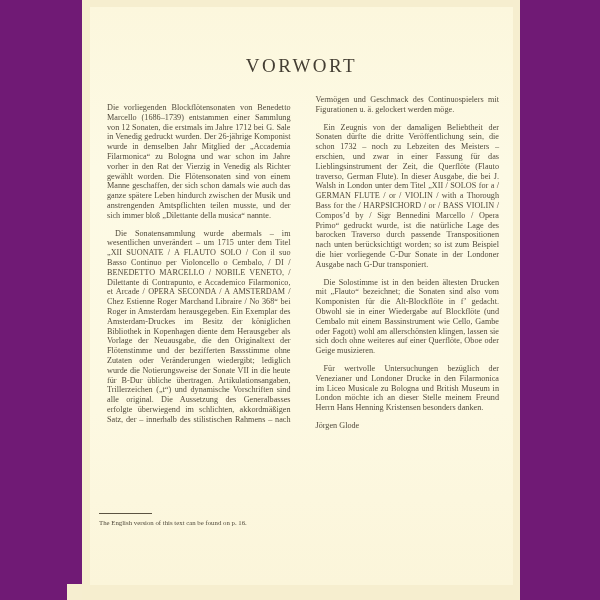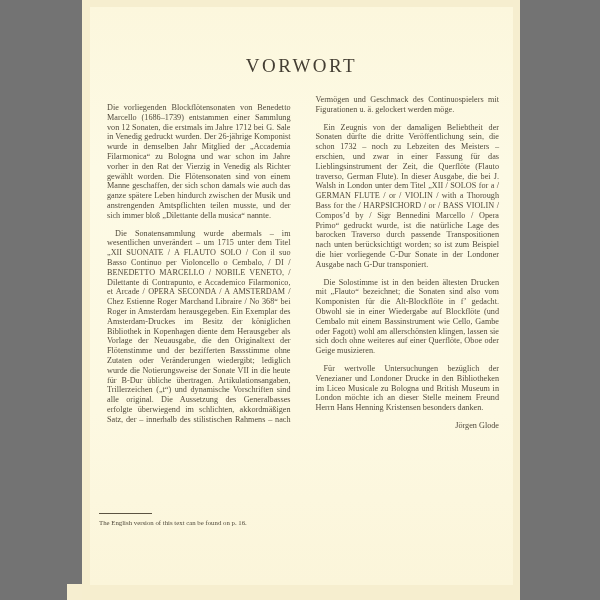--- a/index.html
+++ b/index.html
@@ -7,21 +7,21 @@
     padding: 0;
     width: 600px;
     height: 600px;
     background: #ffffff;
     overflow: hidden;
   }
   .stage {
     position: relative;
     width: 600px;
     height: 600px;
-    background: #737373;
+    background: #701a75;
   }
   
   .page-under {
     position: absolute;
     left: 67px;
     top: 584px;
     width: 453px;
     height: 16px;
     background: #f6eed0;
   }
@@ -69,21 +69,21 @@
     hyphens: auto;
     -webkit-hyphens: auto;
   }
   .columns p {
     margin: 8px;
   }
   .columns p.ind {
     text-indent: 8px;
   }
   .signature {
-    text-align: right;
+    text-align: left;
     margin-top: 2px !important;
     text-indent: 0 !important;
   }
   .footnote {
     position: absolute;
     left: 9px;
     top: 506px;
     width: 240px;
   }
   .footnote-rule {
@@ -108,21 +108,21 @@
   <div class="page">
     <div class="page-inner">
 
       <h1 class="title">VORWORT</h1>
 
       <div class="columns">
         <p>Die vorliegenden Blockflötensonaten von Benedetto Marcello (1686–1739) entstammen einer Sammlung von 12 Sonaten, die erstmals im Jahre 1712 bei G. Sale in Venedig gedruckt wurden. Der 26-jährige Komponist wurde in demselben Jahr Mitglied der „Accademia Filarmonica“ zu Bologna und war schon im Jahre vorher in den Rat der Vierzig in Venedig als Richter gewählt worden. Die Flötensonaten sind von einem Manne geschaffen, der sich schon damals wie auch das ganze spätere Leben hindurch zwischen der Musik und anstrengenden Amtspflichten teilen musste, und der sich immer bloß „Dilettante della musica“ nannte.</p>
         <p class="ind">Die Sonatensammlung wurde abermals – im wesentlichen unverändert – um 1715 unter dem Titel „XII SUONATE / A FLAUTO SOLO / Con il suo Basso Continuo per Violoncello o Cembalo, / DI / BENEDETTO MARCELLO / NOBILE VENETO, / Dilettante di Contrapunto, e Accademico Filarmonico, et Arcade / OPERA SECONDA / A AMSTERDAM / Chez Estienne Roger Marchand Libraire / No 368“ bei Roger in Amsterdam herausgegeben. Ein Exemplar des Amsterdam-Druckes im Besitz der königlichen Bibliothek in Kopenhagen diente dem Herausgeber als Vorlage der Neuausgabe, die den Originaltext der Flötenstimme und der bezifferten Bassstimme ohne Zutaten oder Veränderungen wiedergibt; lediglich wurde die Notierungsweise der Sonate VII in die heute für B-Dur übliche übertragen. Artikulationsangaben, Trillerzeichen („t“) und dynamische Vorschriften sind alle original. Die Aussetzung des Generalbasses erfolgte überwiegend im schlichten, akkordmäßigen Satz, der – innerhalb des stilistischen Rahmens – nach Vermögen und Geschmack des Continuospielers mit Figurationen u. ä. gelockert werden möge.</p>
         <p class="ind">Ein Zeugnis von der damaligen Beliebtheit der Sonaten dürfte die dritte Veröffentlichung sein, die schon 1732 – noch zu Lebzeiten des Meisters – erschien, und zwar in einer Fassung für das Lieblingsinstrument der Zeit, die Querflöte (Flauto traverso, German Flute). In dieser Ausgabe, die bei J. Walsh in London unter dem Titel „XII / SOLOS for a / GERMAN FLUTE / or / VIOLIN / with a Thorough Bass for the / HARPSICHORD / or / BASS VIOLIN / Compos’d by / Sigr Bennedini Marcello / Opera Primo“ gedruckt wurde, ist die natürliche Lage des barocken Traverso durch passende Transpositionen nach unten berücksichtigt worden; so ist zum Beispiel die hier vorliegende C-Dur Sonate in der Londoner Ausgabe nach G-Dur transponiert.</p>
         <p class="ind">Die Solostimme ist in den beiden ältesten Drucken mit „Flauto“ bezeichnet; die Sonaten sind also vom Komponisten für die Alt-Blockflöte in f’ gedacht. Obwohl sie in einer Wiedergabe auf Blockflöte (und Cembalo mit einem Bassinstrument wie Cello, Gambe oder Fagott) wohl am allerschönsten klingen, lassen sie sich doch ohne weiteres auf einer Querflöte, Oboe oder Geige musizieren.</p>
-        <p class="ind">Für wertvolle Untersuchungen bezüglich der Venezianer und Londoner Drucke in den Bibliotheken im Liceo Musicale zu Bologna und British Museum in London möchte ich an dieser Stelle meinem Freund Herrn Hans Henning Kristensen besonders danken.</p>
+        <p class="ind">Für wertvolle Untersuchungen bezüglich der Venezianer und Londoner Drucke in den Filarmonica im Liceo Musicale zu Bologna und British Museum in London möchte ich an dieser Stelle meinem Freund Herrn Hans Henning Kristensen besonders danken.</p>
         <p class="signature">Jörgen Glode</p>
       </div>
 
       <div class="footnote">
         <div class="footnote-rule"></div>
         <p class="footnote-text">The English version of this text can be found on p. 16.</p>
       </div>
 
     </div>
   </div>

